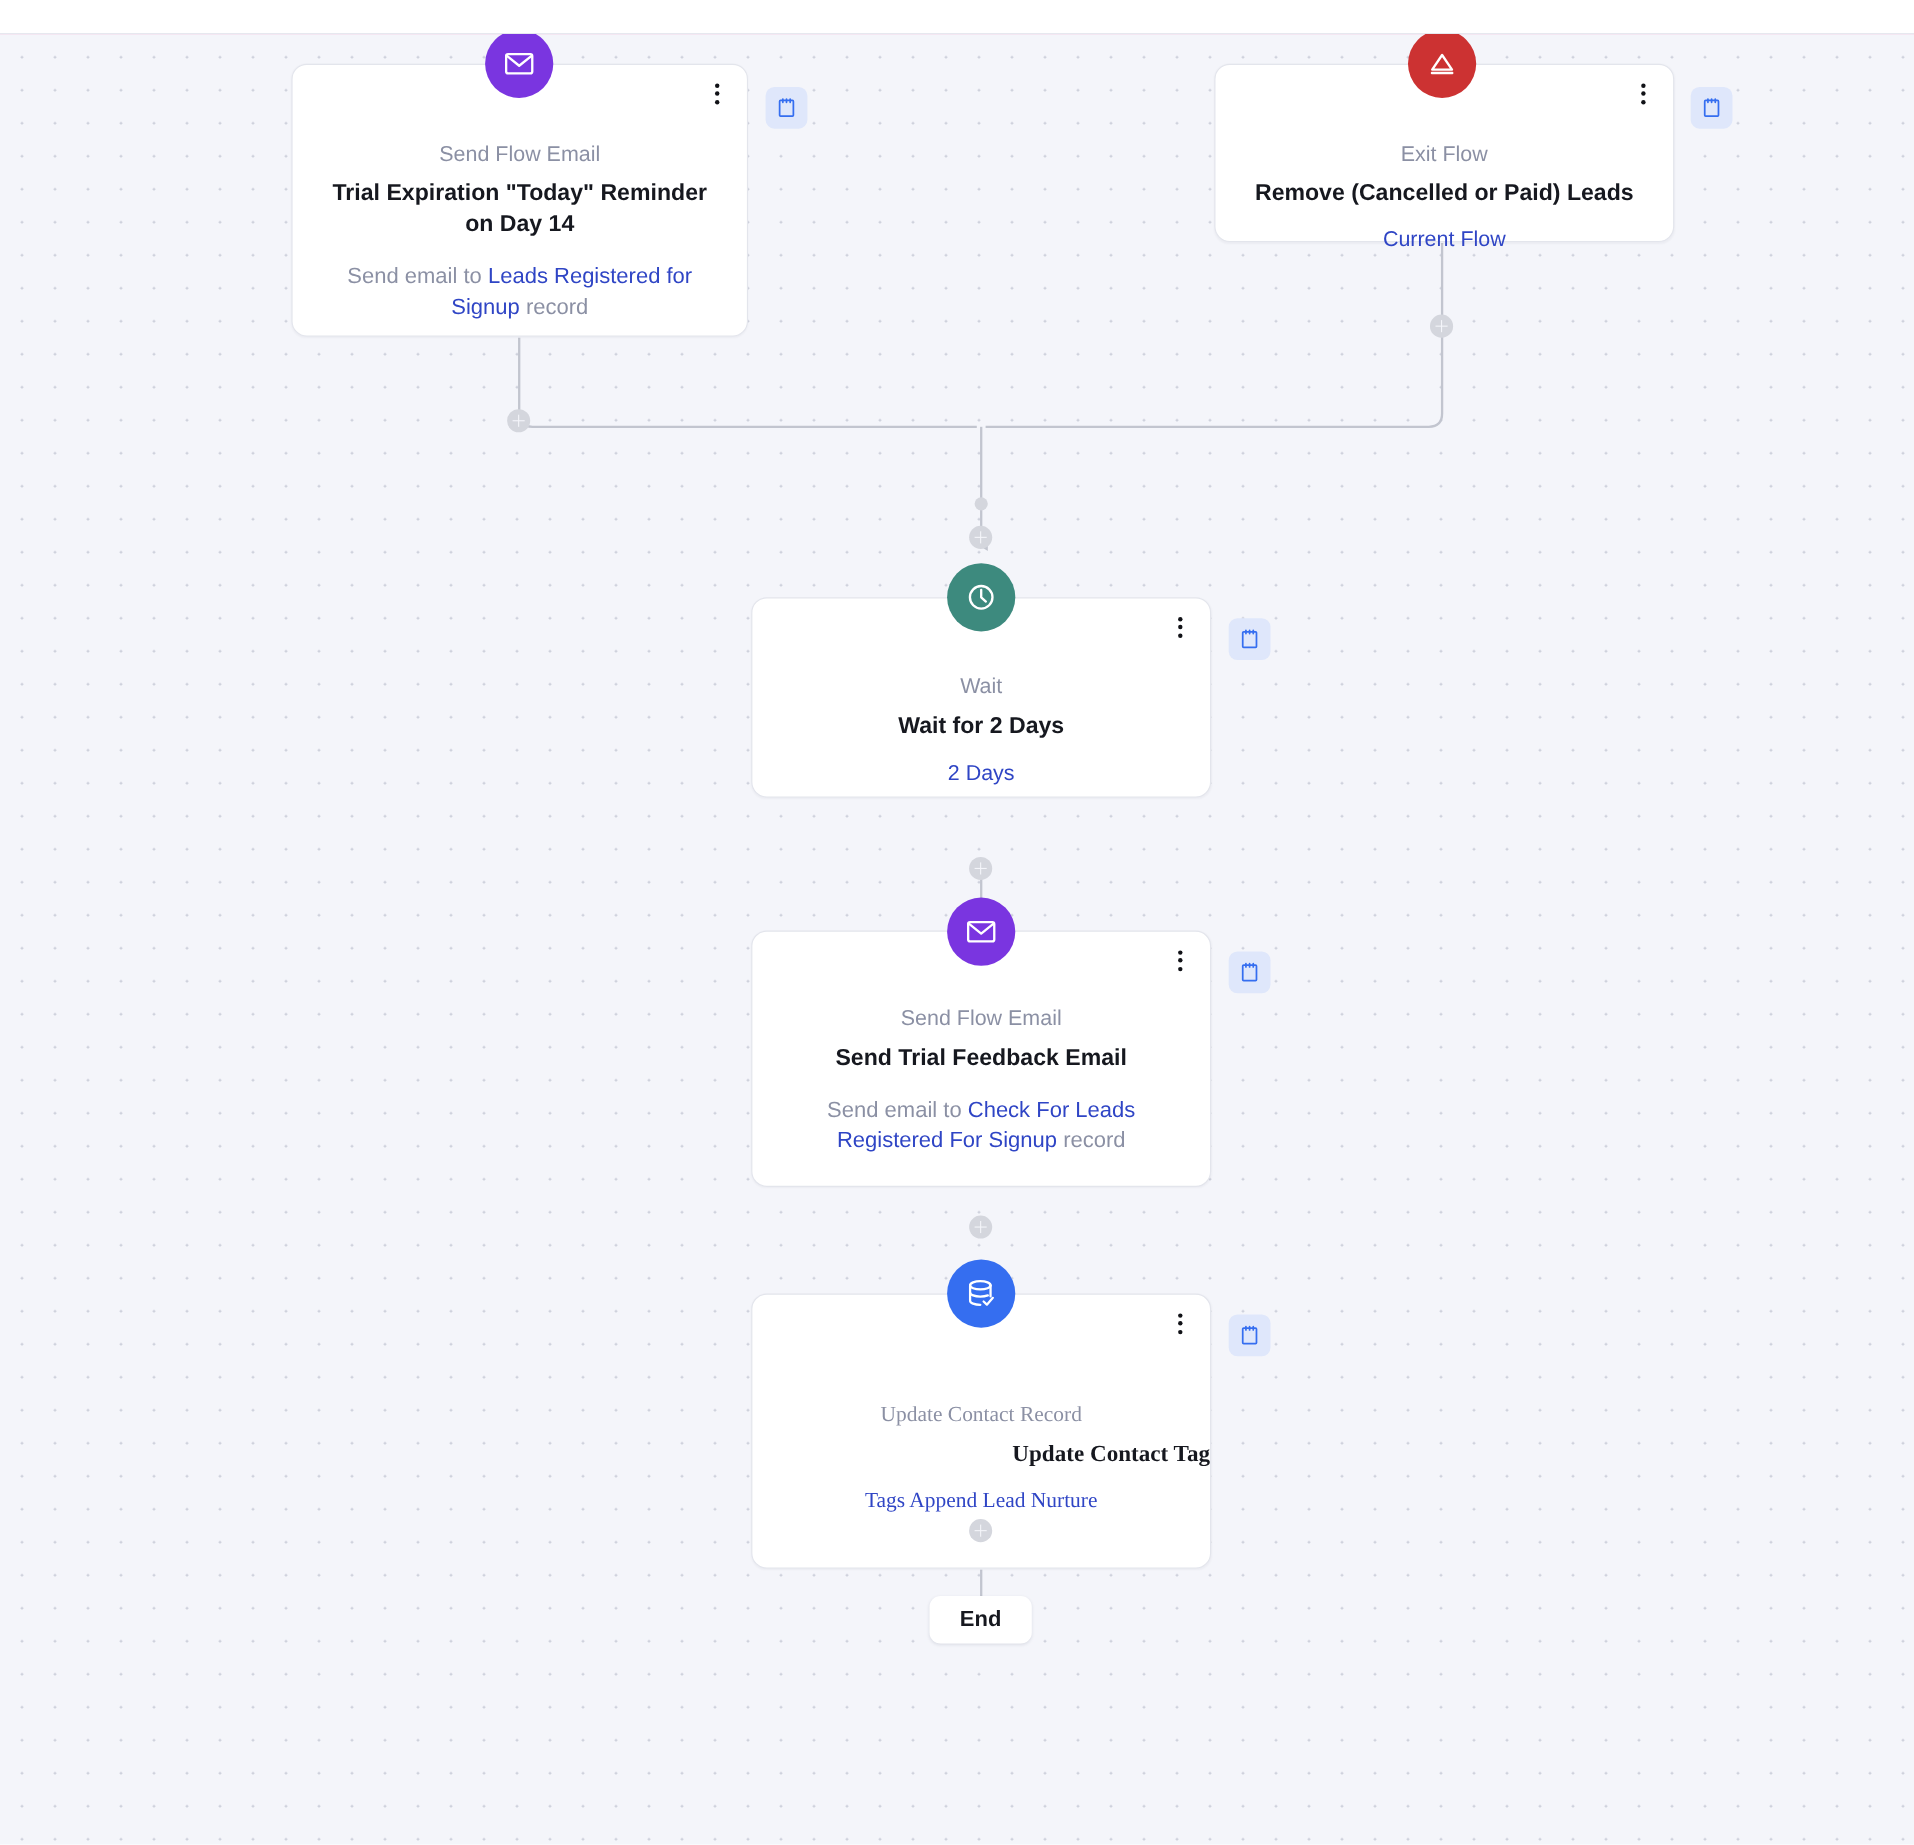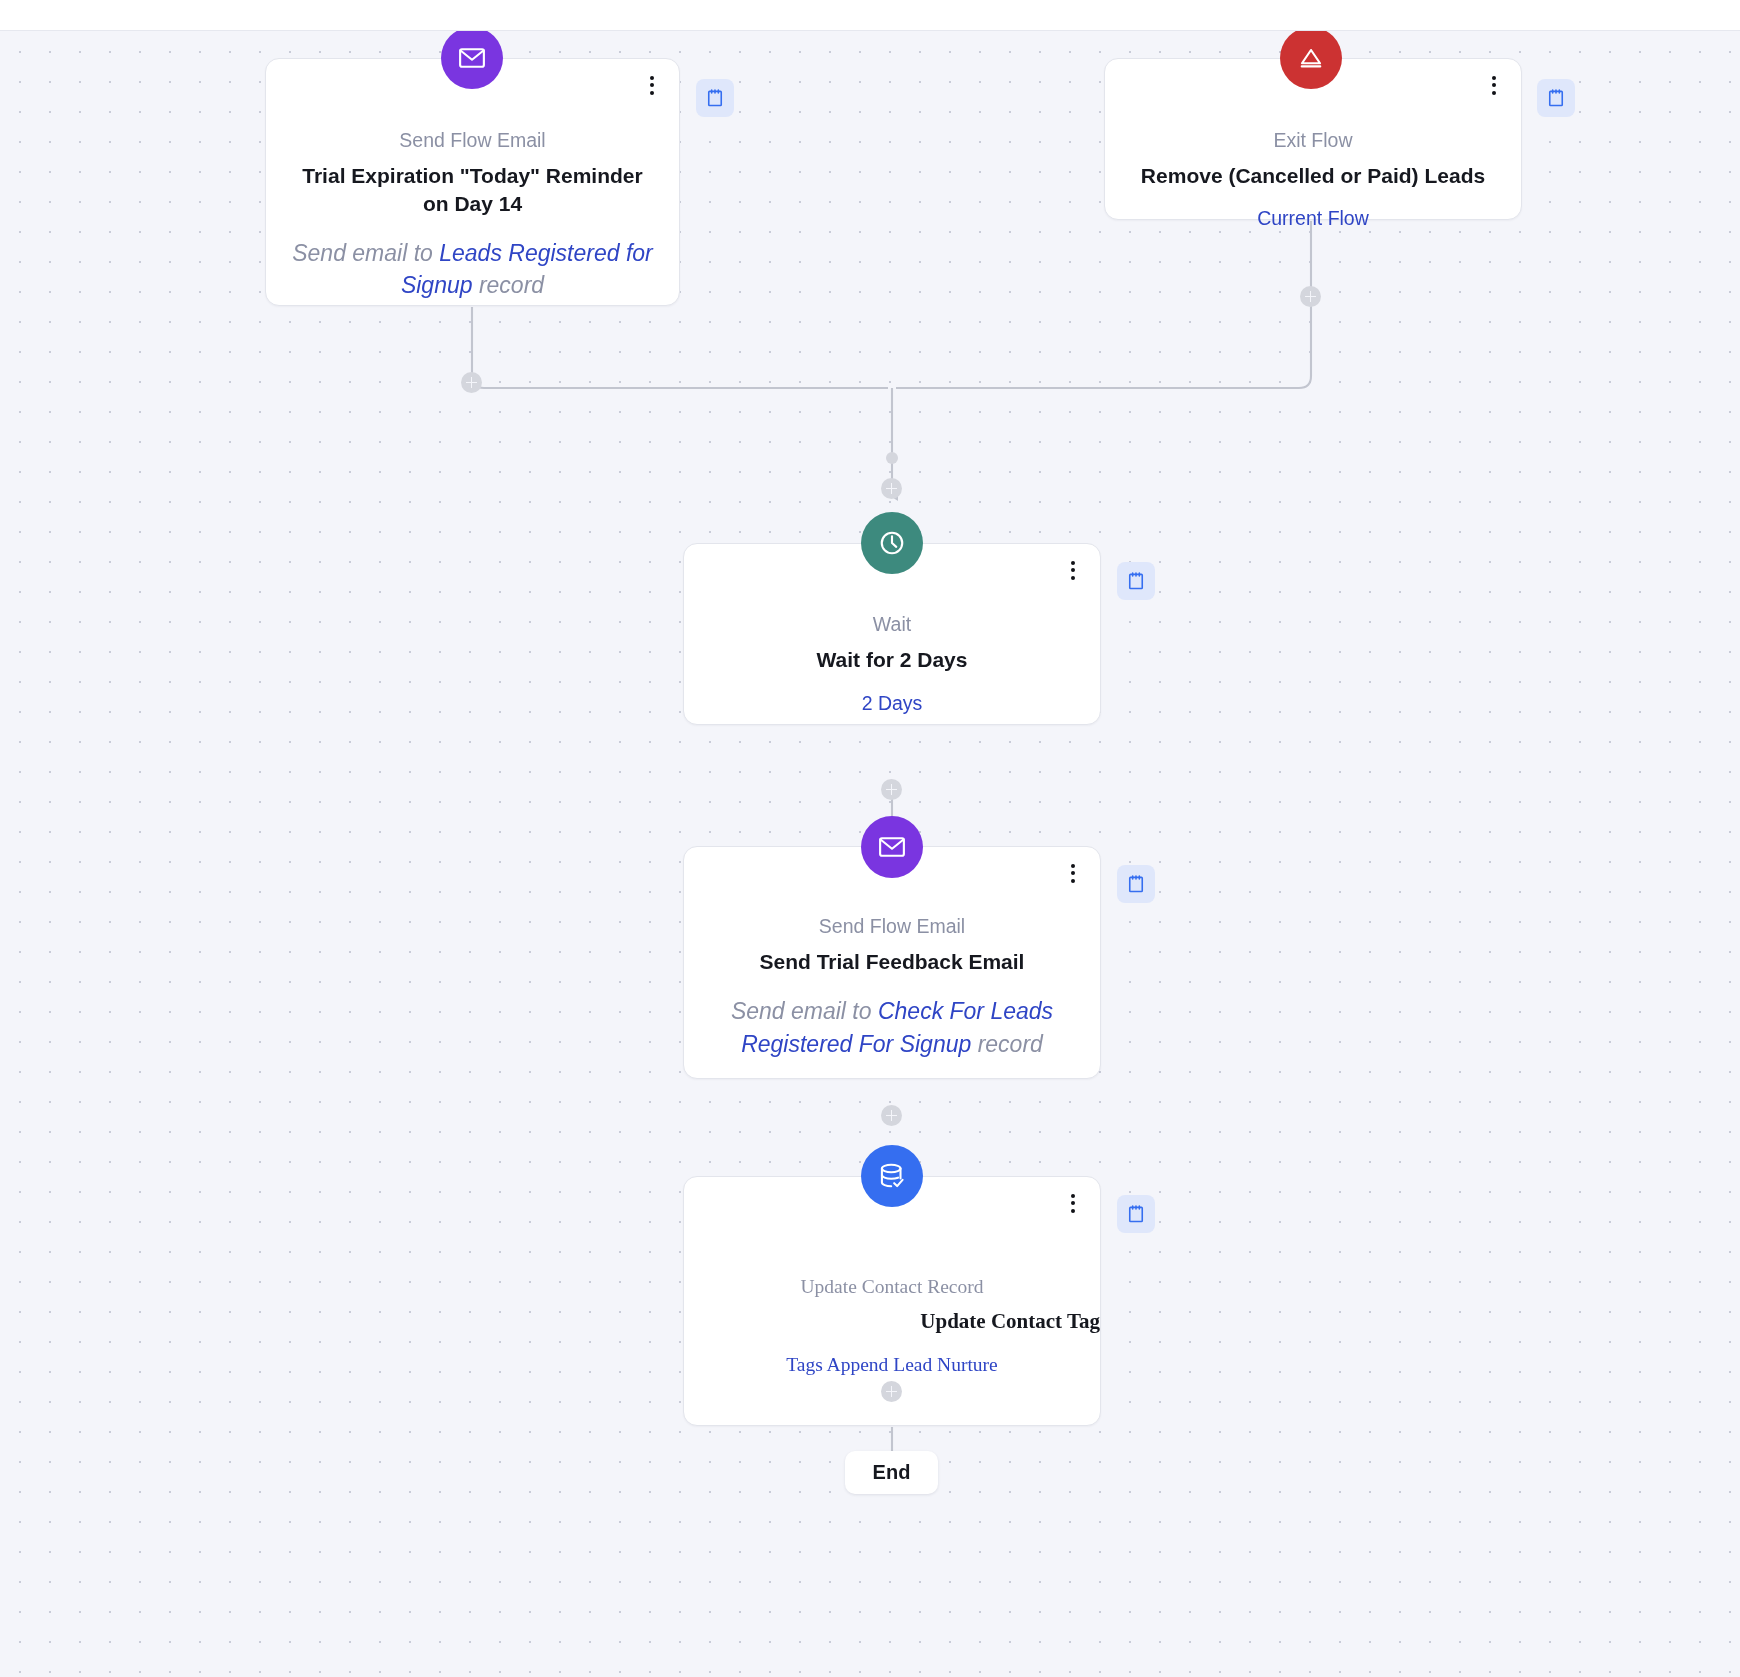--- a/index.html
+++ b/index.html
@@ -79,25 +79,24 @@
     font-weight: 400;
     line-height: 1.3;
   }
   .node-title {
     font-size: 21px;
     color: #16181f;
     font-weight: 700;
     line-height: 1.32;
   }
   .node-desc {
-    font-size: 23px;
+    font-size: 20px;
     color: #8b90a4;
     font-weight: 400;
     line-height: 1.42;
-    font-style: italic;
   }
   .node-desc .lnk, .node-link {
     color: #2f45c5;
     font-weight: 400;
   }
   .node-link {
     font-size: 19.5px;
     display: block;
     cursor: pointer;
   }

